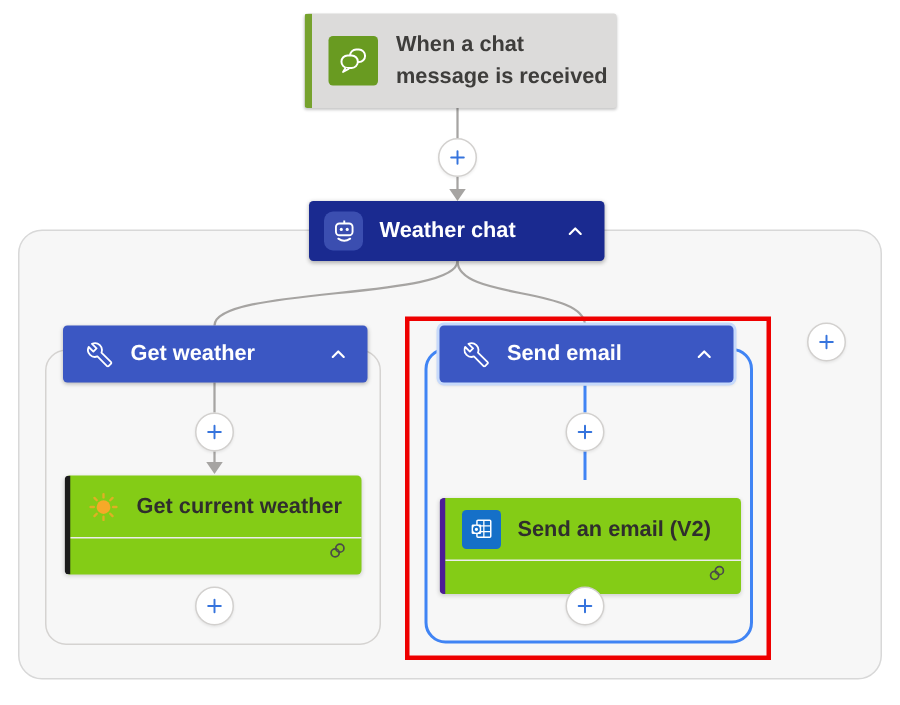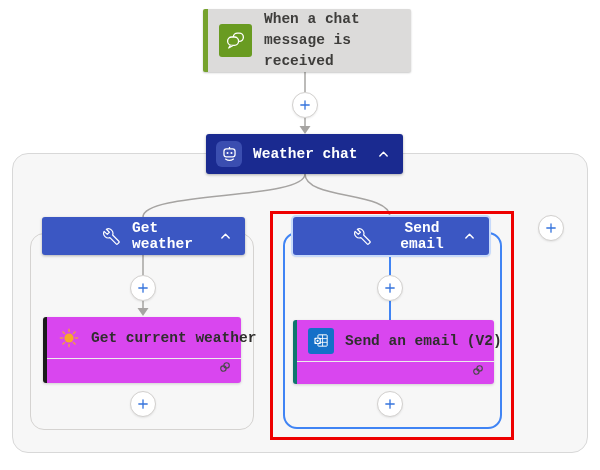--- a/index.html
+++ b/index.html
@@ -1,20 +1,20 @@
 <!DOCTYPE html>
 <html><head>
 <meta charset="utf-8">
 <style>
   * { margin:0; padding:0; box-sizing:border-box; }
   html,body { background:#ffffff; }
   .canvas {
     position:relative; width:600px; height:470px; overflow:hidden;
     background:#ffffff;
-    font-family:Liberation Mono, monospace;
+    font-family:Liberation Sans, sans-serif;
   }
 
   
   .outer-container {
     position:absolute; left:12px; top:153px; width:576px; height:300px;
     background:#f7f7f7; border:1px solid #d8d8d8; border-radius:16px; z-index:0;
   }
   .scope-container { position:absolute; border-radius:14px; z-index:1; }
   .scope-container.left  { left:30px;  top:233px; width:224px; height:197px; border:1px solid #d5d3d1; }
   .scope-container.right { left:283px; top:232px; width:219px; height:197px; border:2px solid #4084f4; }
@@ -54,38 +54,38 @@
     width:26px; height:26px; margin-left:10px; flex:0 0 auto;
     background:#3b4eb0; border-radius:6px;
     display:flex; align-items:center; justify-content:center;
   }
   .agent-title { margin-left:11px; font-size:14.5px; font-weight:700; color:#fff; }
 
   
   .scope-header {
     position:absolute; height:38px; background:#3b57c3; border-radius:3px;
     box-shadow:0 1px 3px rgba(0,0,0,.28);
-    display:flex; align-items:center; z-index:3; cursor:pointer;padding-left:45px;
+    display:flex; align-items:center; z-index:3; cursor:pointer;
   }
   .scope-header.left  { left:42px;  top:217px; width:203px; }
   .scope-header.right { left:293px; top:217px; width:196px; box-shadow:0 0 0 2px #c7dafb, 0 1px 3px rgba(0,0,0,.28);text-align:center; }
   .wrench-wrap { margin-left:16px; display:flex; align-items:center; }
   .scope-title { margin-left:12px; font-size:14.5px; font-weight:700; color:#fff; }
   .chevron-btn {
     margin-left:auto; margin-right:11px; display:flex; align-items:center;
     background:none; border:none; cursor:pointer; padding:2px;
   }
 
   
   .action-card {
-    position:absolute; background:#d946ef; border-radius:3px;
+    position:absolute; background:#84cc16; border-radius:3px;
     box-shadow:0 1px 3px rgba(0,0,0,.16); z-index:3; cursor:pointer;
   }
   .action-card.left  { left:43px;  top:317px; width:198px; height:66px; border-left:4px solid #1b1b1b; }
-  .action-card.right { left:293px; top:320px; width:201px; height:64px; border-left:4px solid #0f766e; }
+  .action-card.right { left:293px; top:332px; width:201px; height:64px; border-left:4px solid #4c1d95; }
   .card-top { height:42px; display:flex; align-items:center; padding-left:11px; border-bottom:1px solid #ececec; }
   .card-title { margin-left:11px; font-size:14.5px; font-weight:600; color:#2f2e2d; white-space:nowrap; }
   .card-bottom { height:20px; display:flex; align-items:center; justify-content:flex-end; padding-right:9px; }
   .sun-wrap { display:flex; align-items:center; }
   .outlook-icon {
     width:26px; height:26px; flex:0 0 auto; background:#1570c8; border-radius:3px;
     display:flex; align-items:center; justify-content:center;
   }
 
   

